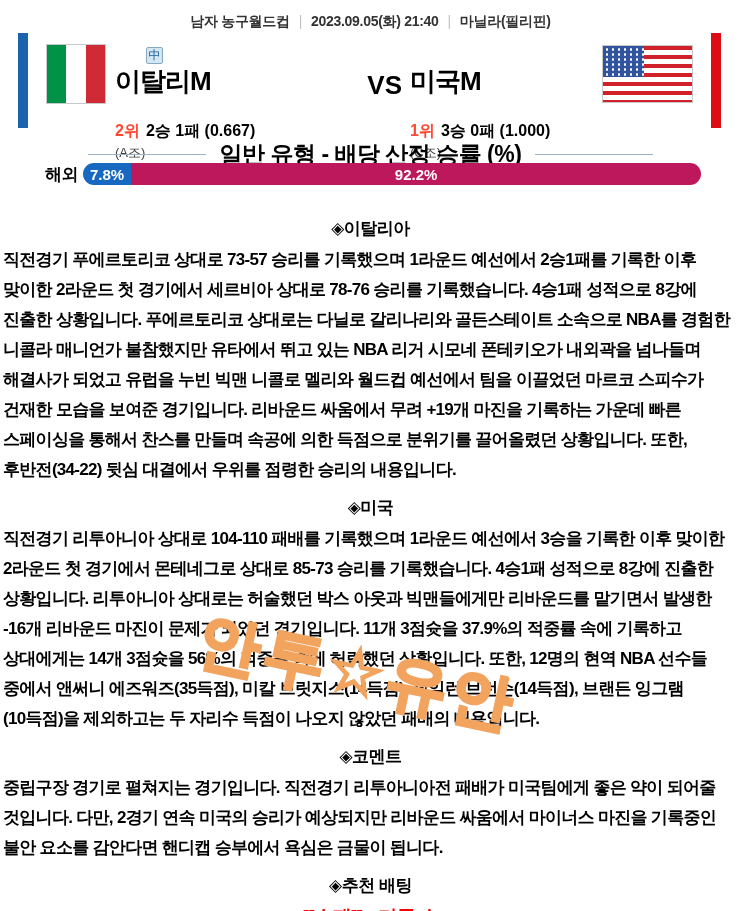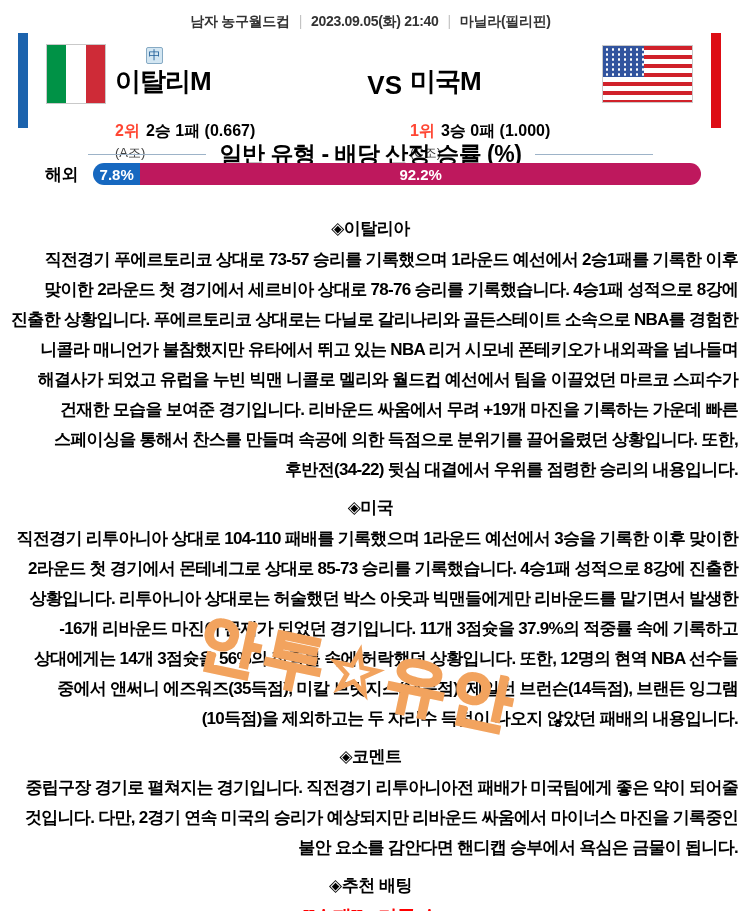--- a/index.html
+++ b/index.html
@@ -40,28 +40,28 @@
   .team-group{margin-top:2px;font-size:13px;color:#404040;font-weight:400}
   .vs{position:absolute;left:340px;top:70px;width:62px;text-align:right;
       font-size:26px;font-weight:700}
 
   .odds-title{position:absolute;top:139px;left:88px;right:88px;display:flex;
       align-items:center;gap:14px;font-size:23px;font-weight:800;letter-spacing:-0.5px}
   .odds-title .line{flex:1;height:1px;background:#9db3c8}
 
   .odds-row{position:absolute;top:163px;left:45px;right:40px;display:flex;align-items:flex-start}
   .odds-label{font-size:17px;font-weight:800;width:36px;letter-spacing:-0.5px}
-  .odds-bar{flex:1;height:22px;border-radius:11px;overflow:hidden;display:flex;margin-left:12px}
+  .odds-bar{flex:1;height:22px;border-radius:11px;overflow:hidden;display:flex;margin-left:2px}
   .seg{height:100%;display:flex;align-items:center;justify-content:center;
       color:#fff;font-size:15px;font-weight:700}
 
   
   .content{padding:8px 3px 0}
   .sec-title{text-align:center;font-size:17px;font-weight:800;margin:9px 0 5px;letter-spacing:-0.5px}
-  .sec-body{text-align:right;font-size:17px;font-weight:700;line-height:30px;
+  .sec-body{text-align:left;font-size:17px;font-weight:700;line-height:30px;
       margin-bottom:11px;letter-spacing:-0.7px;word-break:keep-all}
   .picks{margin-top:1px;text-align:center;font-weight:800;font-size:19px;line-height:29px;letter-spacing:-0.5px}
 
   .watermark{position:absolute;left:208px;top:598px;z-index:5;pointer-events:none;
       font-size:62px;font-weight:800;letter-spacing:4px;
       transform:rotate(12deg);transform-origin:left top;
       color:rgba(255,255,255,0.06);
       -webkit-text-stroke:3px rgba(242,163,94,.95);
       text-shadow:0 0 2px rgba(255,255,255,.9)}
 </style>

